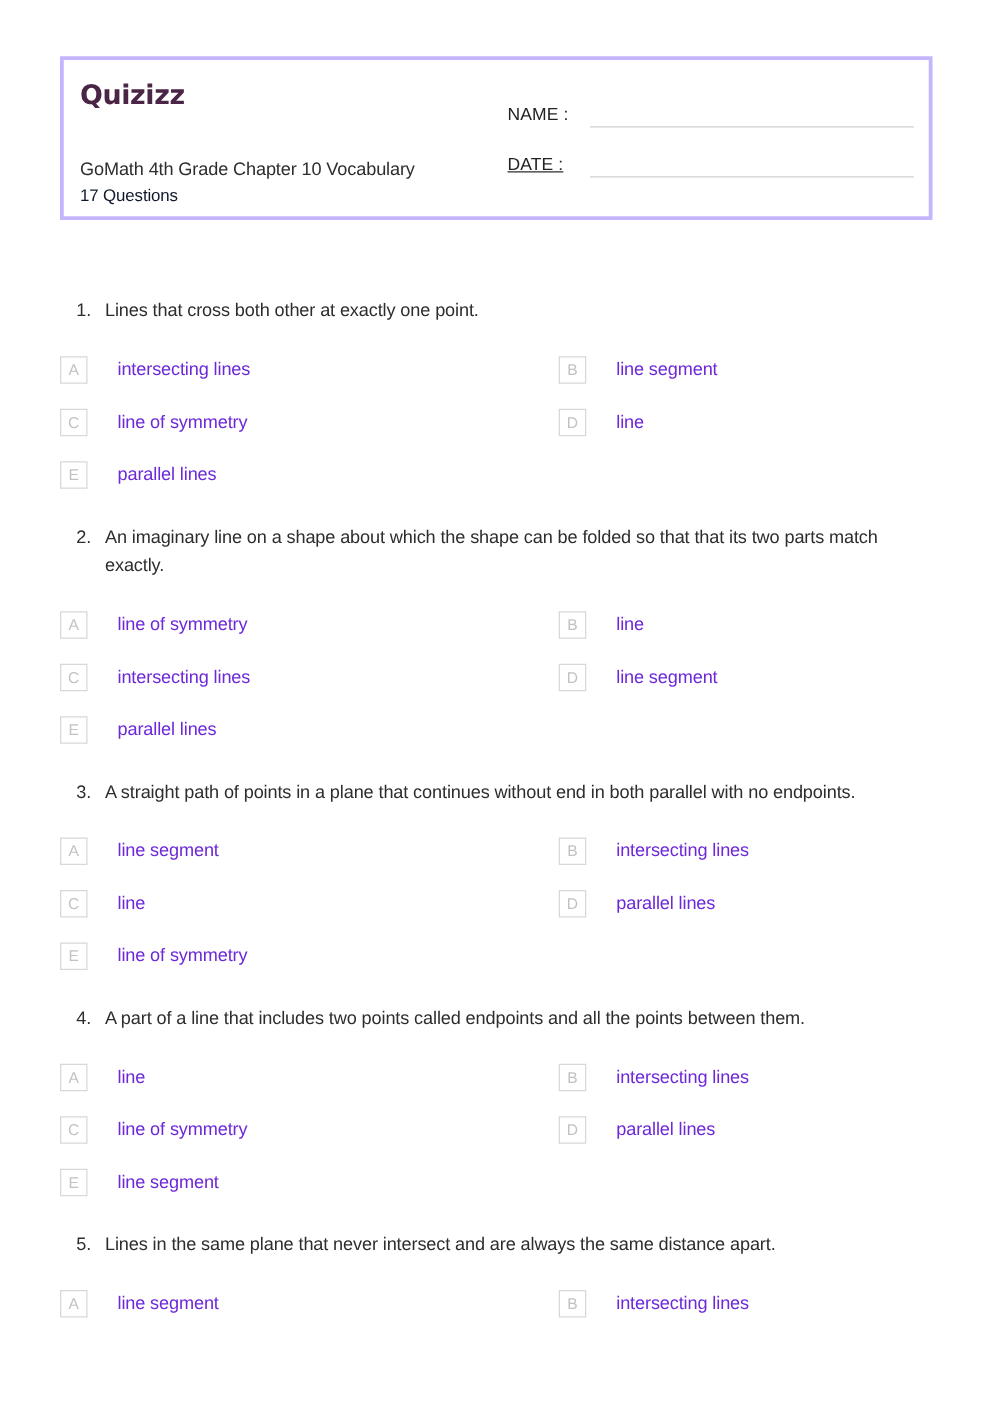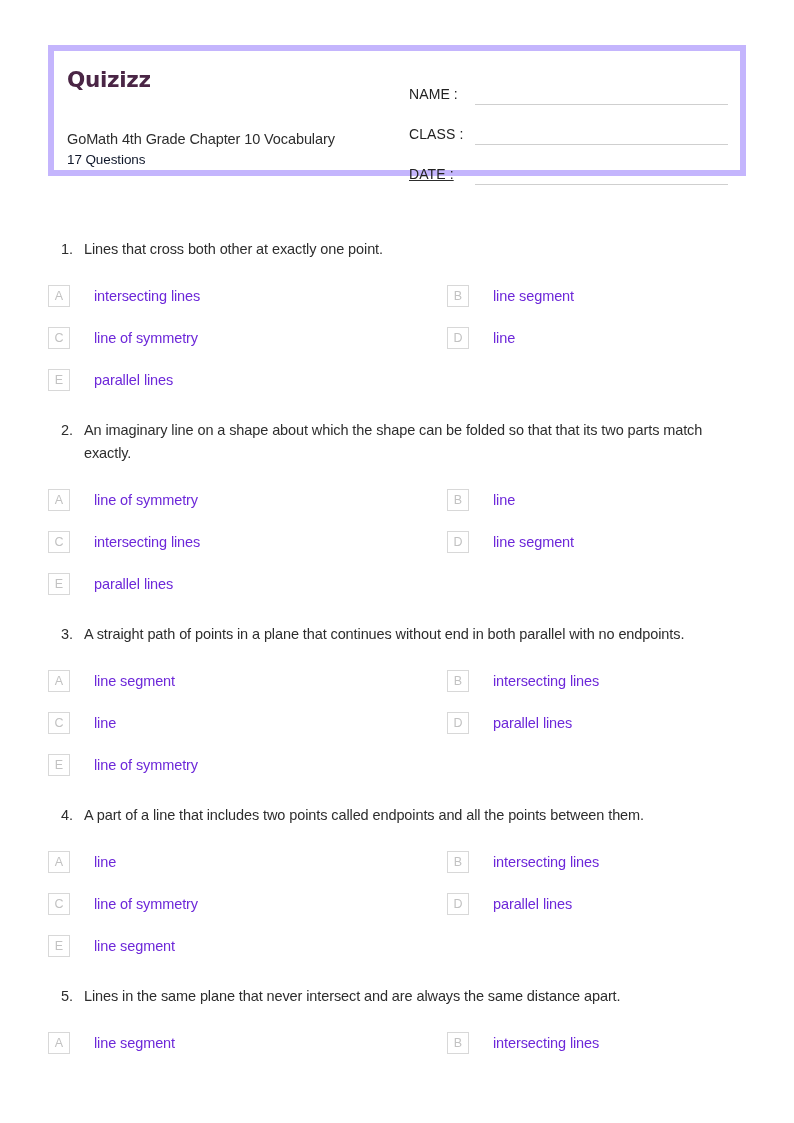--- a/index.html
+++ b/index.html
@@ -24,21 +24,21 @@
     position: relative;
   }
 
   
   .header-card {
     position: absolute;
     left: 48px;
     top: 45px;
     width: 698px;
     height: 131px;
-    border: 6px solid #c4b5fd;
+    border: 3px solid #c4b5fd;
     background: #fff;
     display: flex;
   }
 
   .header-left {
     width: 355px;
     padding: 16px 0 0 13px;
     position: relative;
   }
 
@@ -184,24 +184,20 @@
       <span class="logo">Quizizz</span>
       <div class="worksheet-title">GoMath 4th Grade Chapter 10 Vocabulary</div>
       <div class="worksheet-sub">17 Questions</div>
     </div>
     <div class="header-right">
       <div class="field-row">
         <span class="field-label">NAME :</span>
         <span class="field-line"></span>
       </div>
       <div class="field-row">
-        <span class="field-label">CLASS :</span>
-        <span class="field-line"></span>
-      </div>
-      <div class="field-row">
         <span class="field-label">DATE  :</span>
         <span class="field-line"></span>
       </div>
     </div>
   </div>
 
   <div class="questions" id="questions-container">
       <div class="question-block">
         <div class="q-head">
           <div class="q-num">1.</div>

